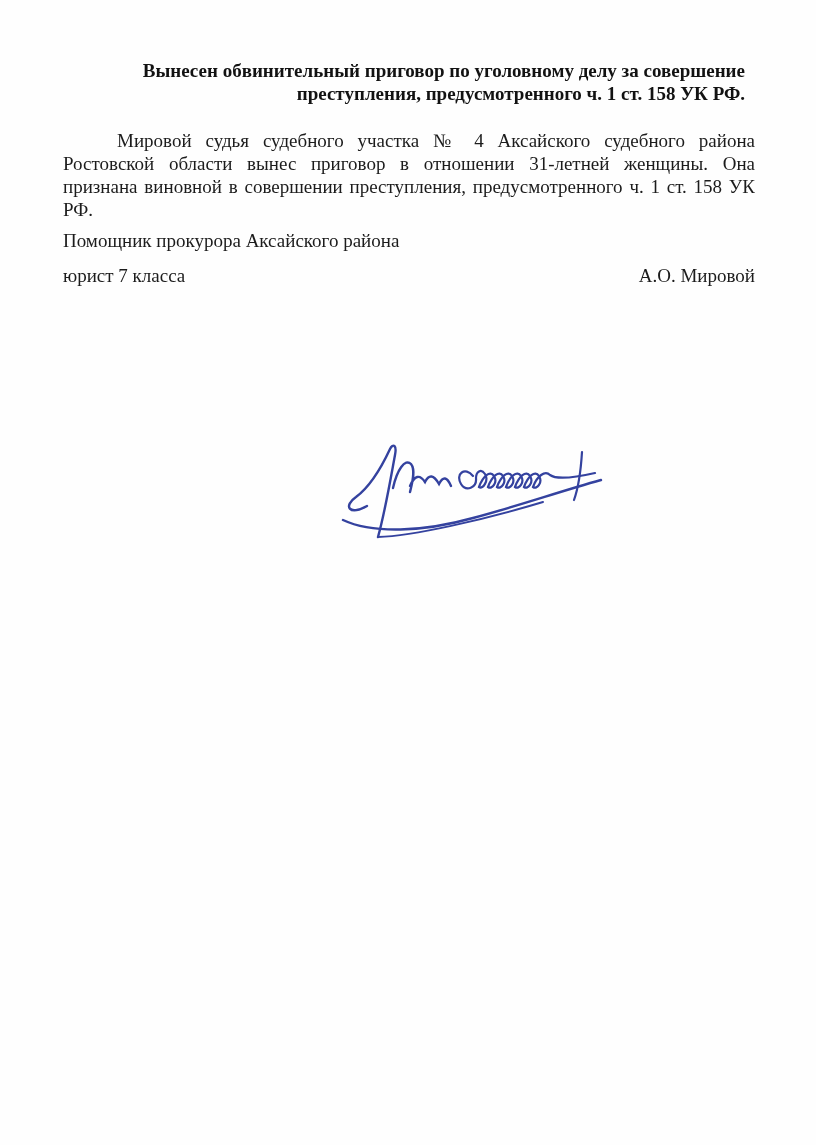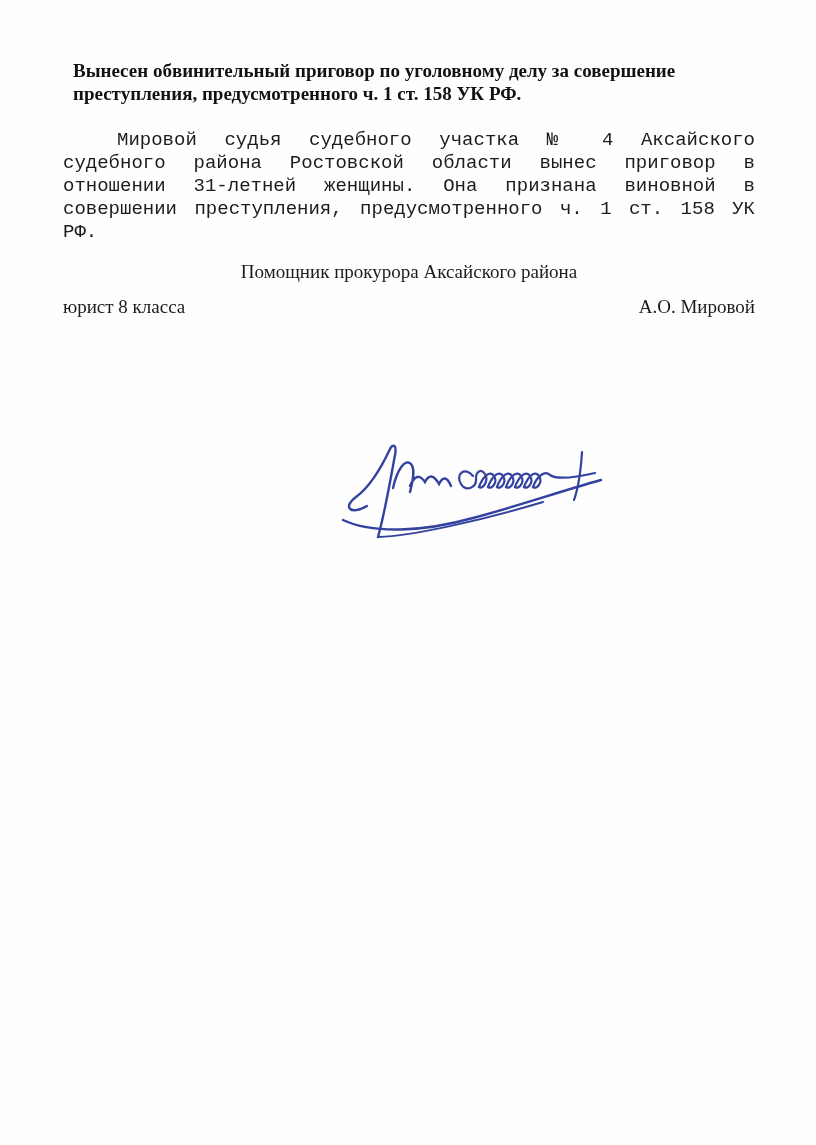--- a/index.html
+++ b/index.html
@@ -15,37 +15,35 @@
   .content {
     position: absolute;
     left: 63px;
     top: 59px;
     width: 692px;
   }
   .doc-title {
     font-size: 19px;
     line-height: 23px;
     font-weight: bold;
-    text-align: left;
+    text-align: right;
     color: #121212;
     margin: 0 0 24px 0;
     padding: 0 10px;
   }
   .doc-paragraph {
     font-size: 19px;
     line-height: 23px;
     text-align: justify;
     text-indent: 54px;
     margin: 0;
-    font-family: Liberation Mono, monospace;
   }
   .signoff {
-    margin-top: 16px;
+    margin-top: 8px;
     position: relative;
-    text-align: center;
   }
   .signoff-line1 {
     font-size: 19px;
     line-height: 23px;
     margin: 0 0 12px 0;
   }
   .signoff-row {
     display: flex;
     justify-content: space-between;
     align-items: baseline;
@@ -71,21 +69,21 @@
 
     <p class="doc-title">Вынесен обвинительный приговор по уголовному делу за совершение преступления, предусмотренного ч. 1 ст. 158 УК РФ.</p>
 
     <p class="doc-paragraph">Мировой судья судебного участка № 4 Аксайского судебного района Ростовской области вынес приговор в отношении 31-летней женщины. Она признана виновной в совершении преступления, предусмотренного ч. 1 ст. 158 УК РФ.</p>
 
 
 
     <div class="signoff">
       <p class="signoff-line1">Помощник прокурора Аксайского района</p>
       <div class="signoff-row">
-        <span>юрист 8 класса</span>
+        <span>юрист 7 класса</span>
         <span>А.О. Мировой</span>
       </div>
     </div>
 
   </div>
 
   <div class="signature-wrap">
     <svg viewBox="0 0 282 102" fill="none" xmlns="http://www.w3.org/2000/svg">
 
       <path d="M 34 66 C 16 76, 10 66, 23 57 C 38 46, 50 24, 57 9 C 60 3, 64 5, 62 15 C 57 42, 52 72, 45 97" stroke-width="2.4" stroke-linecap="round" fill="none" stroke="#34429f"></path>

